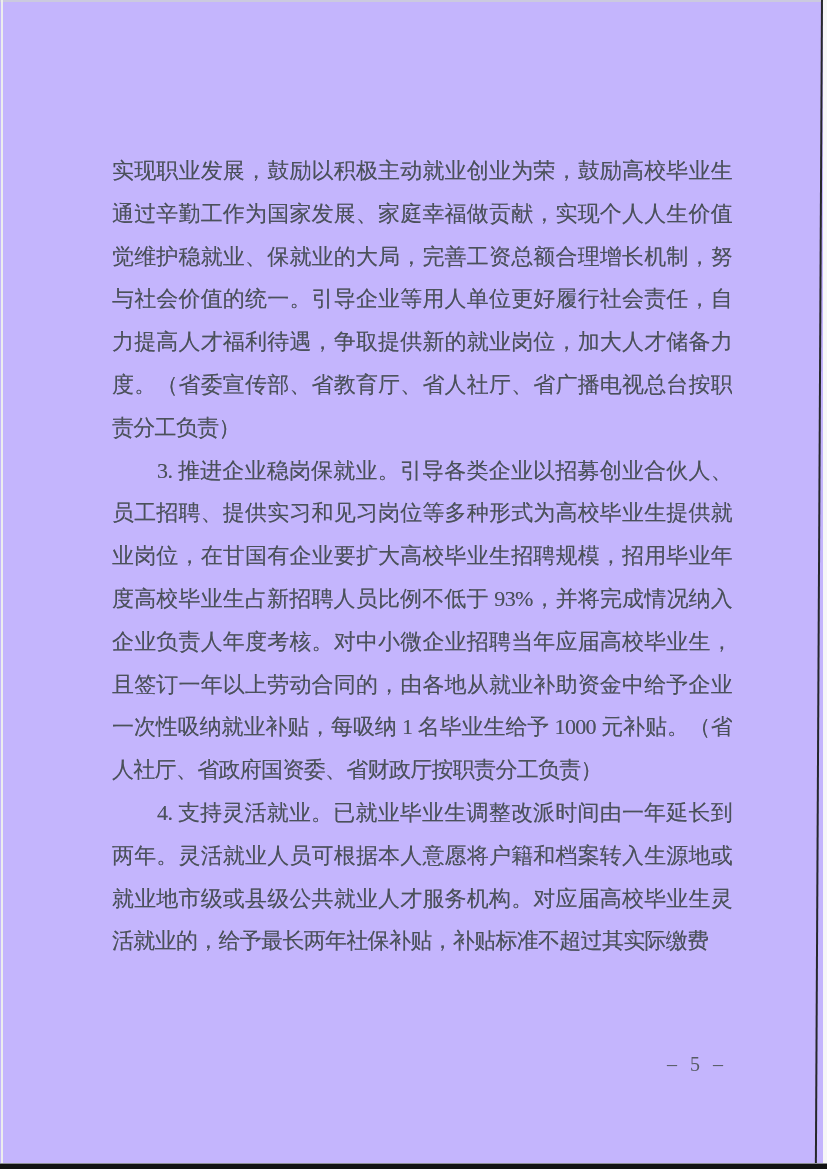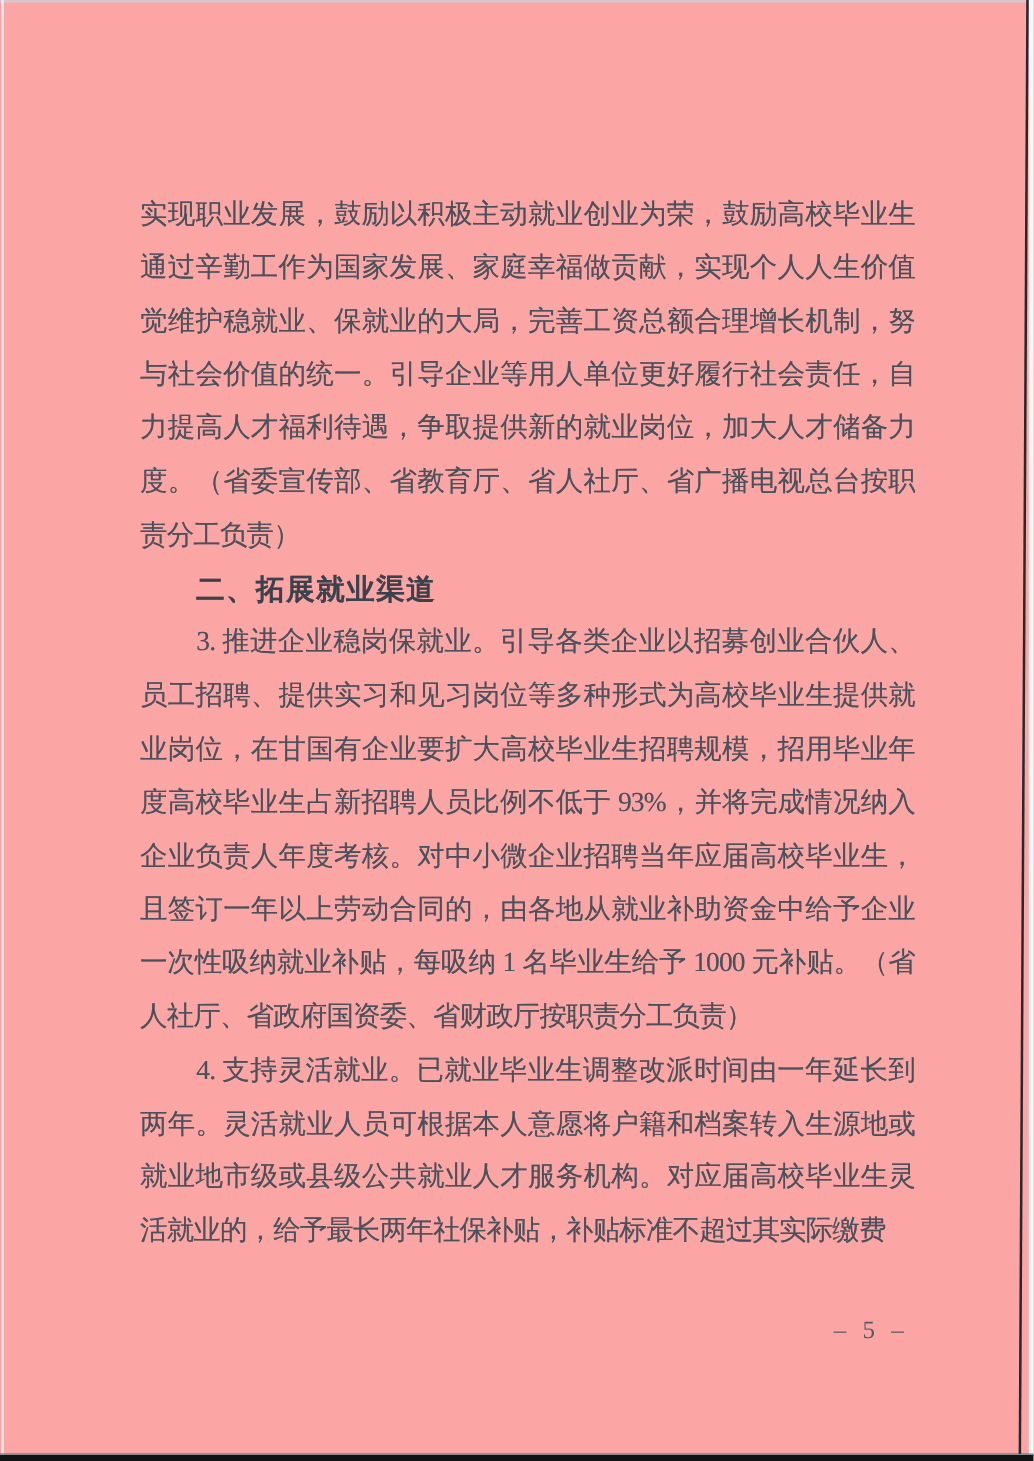--- a/index.html
+++ b/index.html
@@ -5,21 +5,21 @@
   * { margin:0; padding:0; box-sizing:border-box; }
   html,body { width:827px; height:1169px; }
   body {
     position:relative;
     background:#ffffff;
     font-family:"Liberation Serif","DejaVu Serif",serif;
     overflow:hidden;
   }
   .page {
     position:absolute; inset:0;
-    background:#fca5a5;
+    background:#c4b5fd;
     overflow:hidden;
   }
   
   .scan-edge-top {
     position:absolute; top:0; left:0; right:0; height:2px;
     background:#ced1d4; opacity:.75;
   }
   .scan-edge-left {
     position:absolute; top:0; bottom:0; left:1px; width:2px;
     background:#ecedee;
@@ -101,21 +101,20 @@
 
         <div class="line">与社会价值的统一。引导企业等用人单位更好履行社会责任，自</div>
 
         <div class="line">力提高人才福利待遇，争取提供新的就业岗位，加大人才储备力</div>
 
         <div class="line">度。（省委宣传部、省教育厅、省人社厅、省广播电视总台按职</div>
 
         <div class="line">责分工负责）</div>
       </section>
 
-    <h2 class="heading">二、拓展就业渠道</h2>
 
     <section class="para indent-first">
 
         <div class="line">3. 推进企业稳岗保就业。引导各类企业以招募创业合伙人、</div>
 
         <div class="line">员工招聘、提供实习和见习岗位等多种形式为高校毕业生提供就</div>
 
         <div class="line">业岗位，在甘国有企业要扩大高校毕业生招聘规模，招用毕业年</div>
 
         <div class="line">度高校毕业生占新招聘人员比例不低于 93%，并将完成情况纳入</div>

